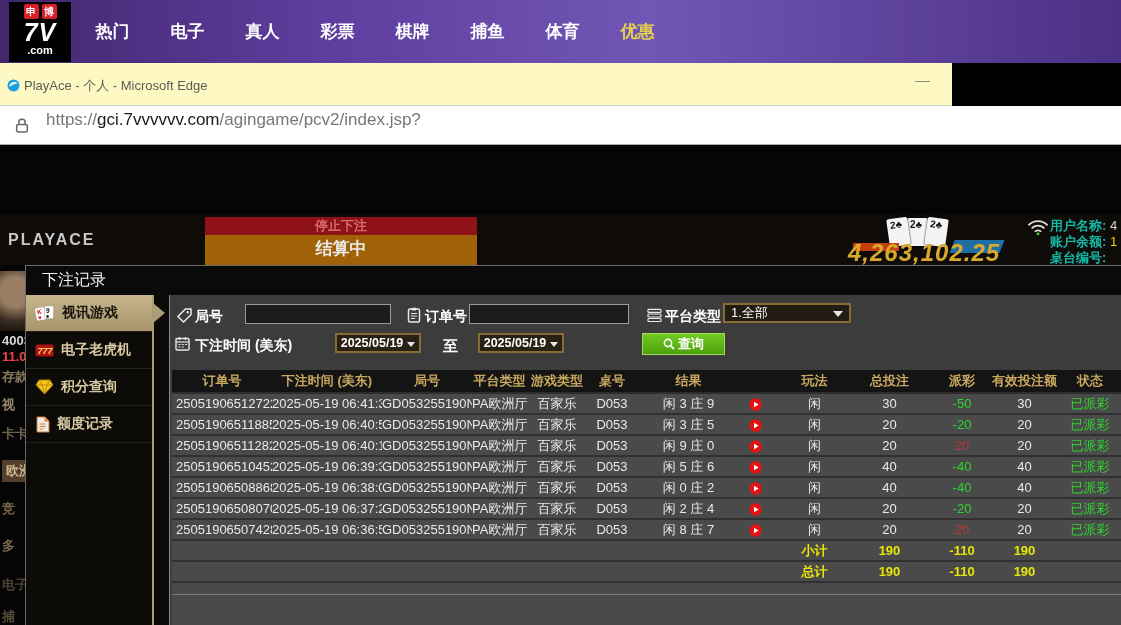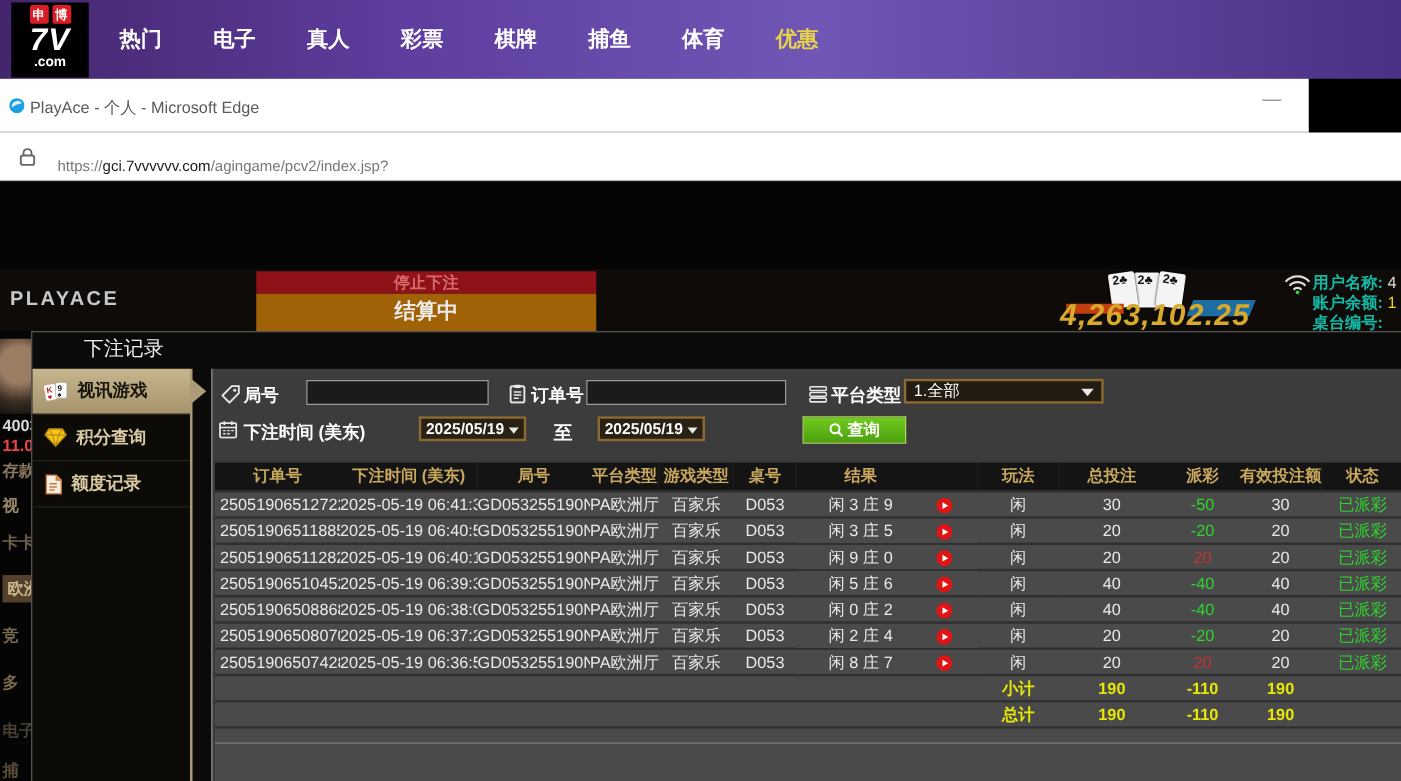--- a/index.html
+++ b/index.html
@@ -15,29 +15,29 @@
     display:flex; flex-direction:column; align-items:center; cursor:pointer; }
   .logo-badges { display:flex; gap:3px; margin-top:2px; }
   .logo-badges span { width:15px; height:15px; background:#d81e26; color:#fff; font-size:10px;
     font-weight:bold; display:flex; align-items:center; justify-content:center; border-radius:2px; }
   .logo-brand { color:#fff; font-size:25px; font-weight:bold; font-style:italic; line-height:26px; letter-spacing:1px; }
   .logo-suffix { color:#fff; font-size:11px; font-weight:bold; line-height:10px; }
   .nav-menu { position:absolute; left:75px; top:0; height:63px; display:flex; align-items:center; }
   .nav-item { width:75px; text-align:center; color:#fff; font-size:17px; font-weight:bold; cursor:pointer; }
   .nav-item.active { color:#e8d44a; }
   
-  .titlebar { position:absolute; top:63px; left:0; width:1047px; height:43px; background:#ffffff;
+  .titlebar { position:absolute; top:63px; left:0; width:952px; height:43px; background:#fef9c3;
     border-bottom:1px solid #cfcfcf; }
   .titlebar-text { position:absolute; left:24px; top:14px; font-size:13px; color:#5a5a5a; }
   .edge-icon { position:absolute; left:7px; top:15px; }
   .minimize-btn { position:absolute; right:22px; top:8px; color:#8a8a8a; font-size:15px; cursor:pointer; }
   .urlbar { position:absolute; top:106px; left:0; width:1121px; height:39px; background:#fff;
     border-bottom:1px solid #b0b0b0; }
   .lock-icon { position:absolute; left:15px; top:12px; }
-  .url-text { position:absolute; left:46px; top:20px; font-size:12px; color:#777; }
+  .url-text { position:absolute; left:46px; top:4px; font-size:17px; color:#777; }
   .url-text .host { color:#1b1b1b; }
   
   .page-bg { position:absolute; top:145px; left:0; width:1121px; height:480px; background:#050505; }
   .video-strip { position:absolute; top:215px; left:0; width:1121px; height:50px; background:#0e0b08; overflow:hidden; }
   .playace-brand { position:absolute; left:8px; top:16px; color:#c8c8c8; font-size:16px; font-weight:bold; letter-spacing:2px; }
   .stop-banner { position:absolute; left:205px; top:2px; width:272px; height:18px; background:#8e1218;
     color:#d96a6a; font-size:13px; font-weight:bold; text-align:center; line-height:18px; }
   .settling { position:absolute; left:205px; top:20px; width:272px; height:30px; background:#a16207;
     color:#ececec; font-size:17px; font-weight:bold; text-align:center; line-height:28px; }
   .cards { position:absolute; left:890px; top:3px; display:flex; }
@@ -55,21 +55,21 @@
   .user-info .val { color:#d8d8d8; }
   .user-info .row:nth-child(2) .val { color:#f5d305; }
   
   .avatar { position:absolute; left:0; top:271px; width:25px; height:60px;
     background:radial-gradient(circle at 60% 35%, #9a7d63 0 35%, #3a2e24 70%, #17120d 100%); }
   .frag { position:absolute; left:2px; font-size:13px; font-weight:bold; white-space:nowrap; }
   
   .modal { position:absolute; left:25px; top:265px; width:1096px; height:360px; background:#0b0a08;
     border-top:1px solid #6a6a6a; border-left:1px solid #6a6a6a; }
   .modal-header { height:29px; background:#0a0a0a; color:#f0f0f0; font-size:16px; line-height:28px;
-    padding-left:41px; }
+    padding-left:16px; }
   .sidebar { position:absolute; left:0; top:29px; width:128px; bottom:0; background:#0d0b08;
     border-right:2px solid #ab9a76; }
   .sidebar-item { height:37px; display:flex; align-items:center; gap:7px; padding-left:9px;
     border-bottom:1px solid #272219; color:#d9c9a2; font-size:14px; font-weight:bold;
     position:relative; cursor:pointer; }
   .sidebar-item.active { background:linear-gradient(180deg,#c7b58d,#a5946c); color:#17130c; }
   .sidebar-item.active .arrow { position:absolute; right:-13px; top:8px; width:0; height:0;
     border-top:10px solid transparent; border-bottom:10px solid transparent; border-left:12px solid #ad9c77; }
   .content { position:absolute; left:143px; top:29px; right:0; bottom:0; background:#3c3c3c;
     border-left:1px solid #8f8f8f; }
@@ -204,20 +204,27 @@
               <rect x="1" y="2.5" width="9" height="12.5" rx="1.5" fill="#fff"></rect>
               <text x="2.5" y="9" font-size="6.5" fill="#c81420" font-weight="bold">K</text>
               <text x="2.5" y="14.5" font-size="6" fill="#c81420">♥</text>
             </g>
             <rect x="9.5" y="1" width="9" height="12.5" rx="1.5" fill="#fff" stroke="#aaa" stroke-width="0.6"></rect>
             <text x="11" y="7.5" font-size="6.5" fill="#111" font-weight="bold">9</text>
             <text x="11" y="12.5" font-size="6" fill="#111">♠</text>
           </svg></span>
         <span>视讯游戏</span>
         <span class="arrow"></span>
+      </div>
+      <div class="sidebar-item">
+        <span style="line-height: 0;"><svg width="19" height="15" viewBox="0 0 19 15">
+            <rect x="0.5" y="1.5" width="18" height="12" rx="2" fill="#b01318"></rect>
+            <text x="2.5" y="11" font-size="9" fill="#ffd24a" font-weight="bold" font-style="italic">777</text>
+          </svg></span>
+        <span>电子老虎机</span>
       </div>
       <div class="sidebar-item">
         <span style="line-height: 0;"><svg width="19" height="16" viewBox="0 0 19 16">
             <polygon points="4,1 15,1 18,6 9.5,15 1,6" fill="#f5c518" stroke="#a97d10" stroke-width="1"></polygon>
             <path d="M1 6h17M4 1 7 6l2.5 9M15 1 12 6 9.5 15" stroke="#a97d10" stroke-width="0.8" fill="none"></path>
           </svg></span>
         <span>积分查询</span>
       </div>
       <div class="sidebar-item">
         <span style="line-height: 0;"><svg width="15" height="17" viewBox="0 0 15 17">
@@ -248,21 +255,21 @@
       <span class="f-label" style="left:255px; top:13px;">订单号</span>
       <input class="f-input" style="left: 299px; top: 9px; width: 160px;" value="">
       <span class="f-icon" style="left:477px; top:13px;">
         <svg width="15" height="15" viewBox="0 0 16 15">
             <rect x="1" y="1" width="14" height="3.2" rx="1" fill="none" stroke="#e8e8e8" stroke-width="1.3"></rect>
             <rect x="1" y="5.9" width="14" height="3.2" rx="1" fill="none" stroke="#e8e8e8" stroke-width="1.3"></rect>
             <rect x="1" y="10.7" width="14" height="3.2" rx="1" fill="none" stroke="#e8e8e8" stroke-width="1.3"></rect>
           </svg>
       </span>
       <span class="f-label" style="left:495px; top:13px;">平台类型</span>
-      <div class="f-select" style="left:553px; top:8px; width:160px;">
+      <div class="f-select" style="left:553px; top:8px; width:128px;">
         <span>1.全部</span>
         <span class="tri"></span>
       </div>
       <span class="f-icon" style="left:5px; top:41px;">
         <svg width="15" height="15" viewBox="0 0 15 15">
             <rect x="1" y="2.5" width="13" height="11.5" rx="1" fill="none" stroke="#e8e8e8" stroke-width="1.4"></rect>
             <path d="M1 6h13" stroke="#e8e8e8" stroke-width="1.2"></path>
             <path d="M4.5 1v3M10.5 1v3" stroke="#e8e8e8" stroke-width="1.4"></path>
             <path d="M3.5 8.5h2M6.8 8.5h2M10 8.5h2M3.5 11h2M6.8 11h2" stroke="#e8e8e8" stroke-width="1.1"></path>
           </svg>

